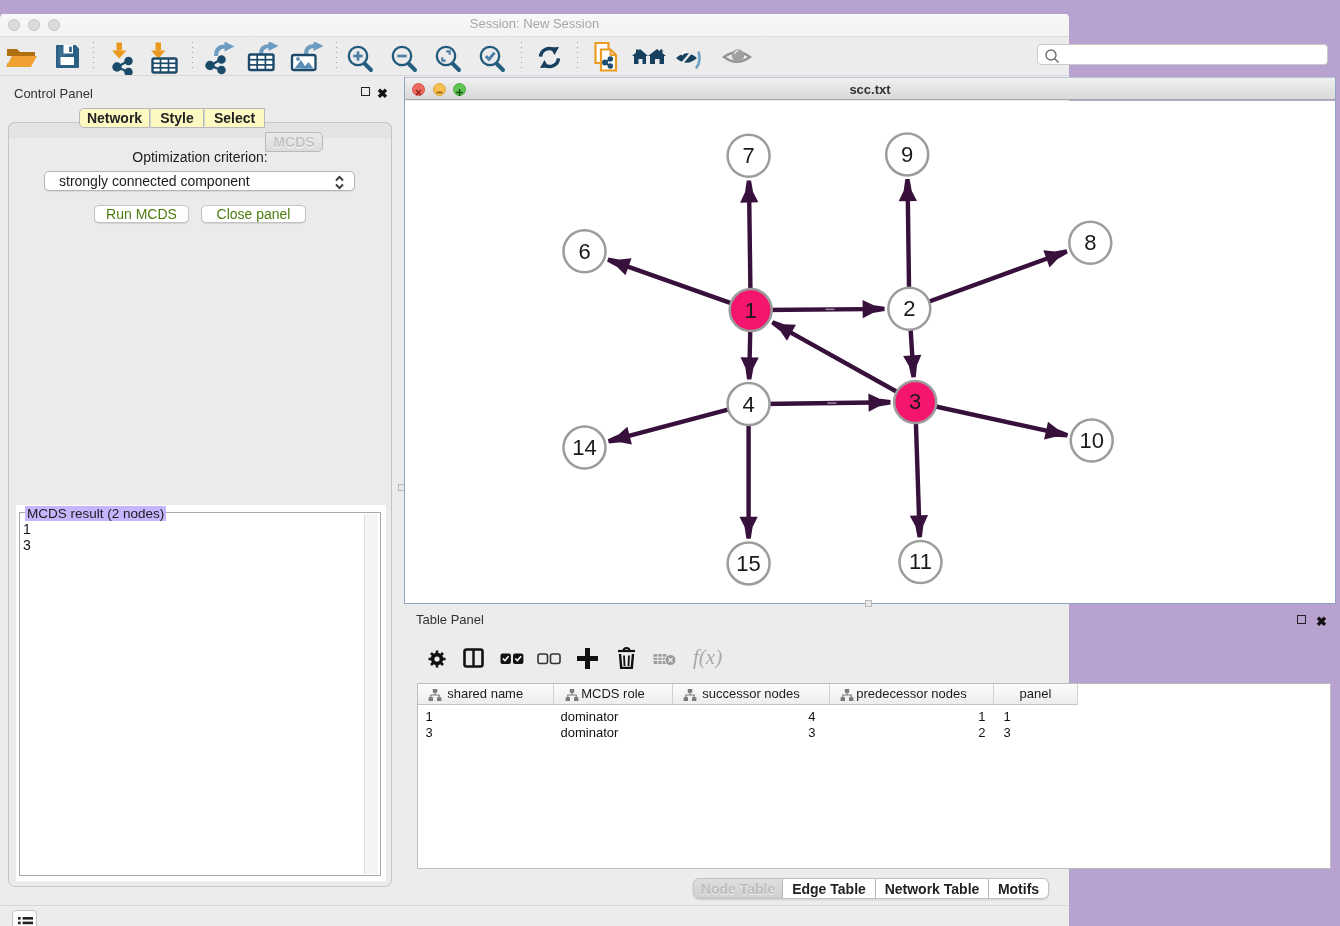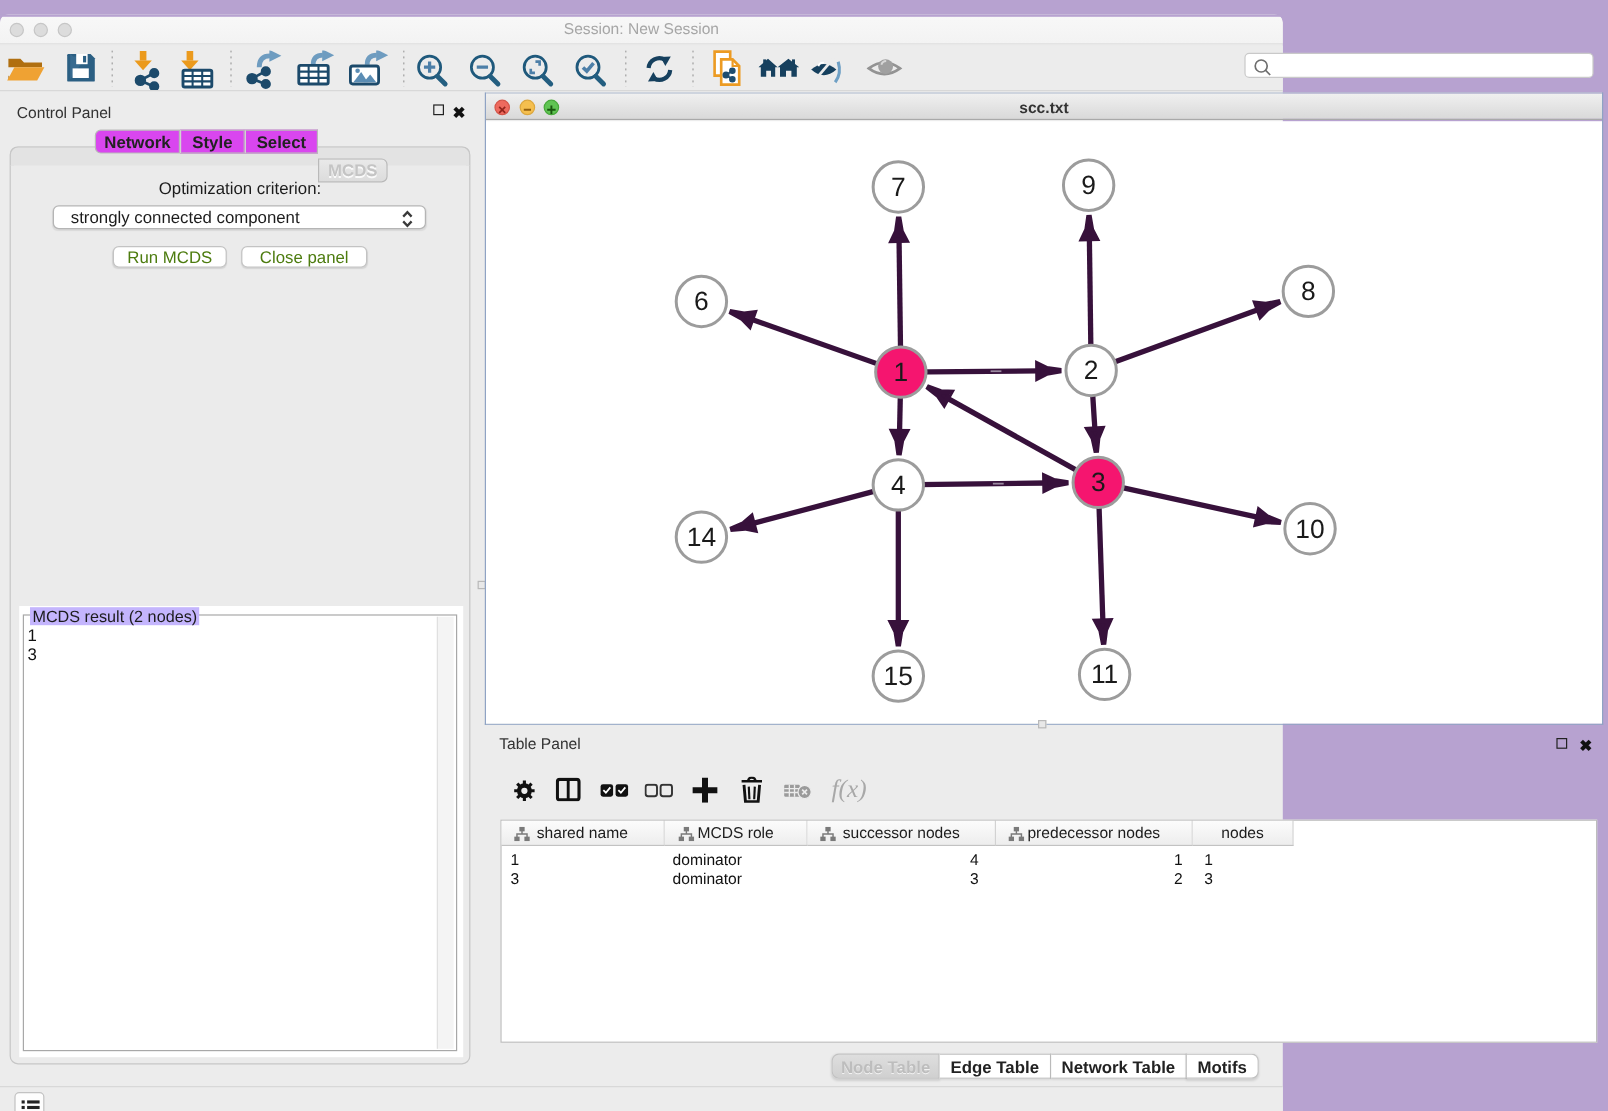--- a/index.html
+++ b/index.html
@@ -12,21 +12,21 @@
 #title-text { position:absolute; top:4px; width:100%; text-align:center; font-size:13px; color:#a6a6a6; }
 #toolbar { position:absolute; left:0; top:26px; width:100%; height:38px; background:#ececec; border-bottom:1px solid #d8d8d8; }
 .tsep { position:absolute; top:4px; height:30px; width:1px; background-image:linear-gradient(#9f9f9f 30%, rgba(255,255,255,0) 0%); background-size:1px 5px; }
 #searchbox { position:absolute; left:1037px; top:6px; width:291px; height:21px; background:#ffffff; border:1px solid #c9c9c9; border-radius:4px; }
 
 #cp-title { position:absolute; left:14px; top:74px; font-size:13px; color:#333; }
 .float-ic { position:absolute; width:9px; height:9px; border:1.4px solid #222; background:transparent; }
 .close-ic { position:absolute; font-size:13px; font-weight:bold; color:#111; line-height:10px; }
 #cp-box { position:absolute; left:8px; top:110px; width:384px; height:765px; border:1px solid #c6c6c6; border-radius:7px; background:#ebebeb; }
 #cp-box-top { position:absolute; left:8px; top:110px; width:384px; height:16px; border:1px solid #c6c6c6; border-bottom:none; border-radius:7px 7px 0 0; background:#e3e3e3; }
-.tab { position:absolute; top:96px; height:20px; background:#d946ef; border:1px solid #b9b9b9; border-left:1px solid #d2d2d2; font-size:14px; font-weight:bold; color:#222; text-align:center; line-height:19px; }
+.tab { position:absolute; top:96px; height:20px; background:#fef9c3; border:1px solid #b9b9b9; border-left:1px solid #d2d2d2; font-size:14px; font-weight:bold; color:#222; text-align:center; line-height:19px; }
 .tabsel { background:linear-gradient(#e9e9e9,#dcdcdc); color:#c4c4c4; text-shadow:0 1px 0 #fafafa;margin-top:24px; }
 #opt-label { position:absolute; left:0px; top:137px; width:400px; text-align:center; font-size:14px; color:#1c1c1c; }
 #dropdown { position:absolute; left:44px; top:159px; width:311px; height:20px; background:#ffffff; border:1px solid #b5b5b5; border-radius:5px; box-shadow:0 1px 1px rgba(0,0,0,0.08); font-size:14px; color:#1c1c1c; line-height:19px; padding-left:14px; }
 .btn { position:absolute; top:193px; height:18px; background:#ffffff; border:1px solid #c3c3c3; border-radius:5px; box-shadow:0 1px 1px rgba(0,0,0,0.10); font-size:14px; color:#4d7c0f; text-align:center; line-height:17px; }
 #mcds-white { position:absolute; left:16px; top:493px; width:370px; height:376px; background:#ffffff; }
 #mcds-fs { position:absolute; left:19px; top:500px; width:362px; height:364px; border:1px solid #a8a8a8; }
 #mcds-legend { position:absolute; left:25px; top:494px; background:#c4b5fd; padding:0 2px; font-size:13.5px; color:#1c1c1c; }
 #mcds-text { position:absolute; left:23px; top:510px; font-size:14px; color:#111; line-height:15.5px; }
 #mcds-scroll { position:absolute; left:364px; top:502px; width:14px; height:360px; background:#f4f4f4; border-left:1px solid #e0e0e0; }
 
@@ -354,21 +354,21 @@
       <circle cx="17.5" cy="7" r="5.5" fill="#9b9b9b" stroke="#ececec" stroke-width="1"></circle>
       <path d="M15.5,5 L19.5,9 M19.5,5 L15.5,9" stroke="#ececec" stroke-width="1.4"></path>
     </svg>
     <div class="abs" style="left:288px;top:7px;font-family:'Liberation Serif',serif;font-style:italic;font-size:21px;color:#a8a8a8;">f(x)</div>
   </div>
   <div id="tbl-area">
     <div class="th" style="left:0;width:136.5px;">shared name</div>
     <div class="th" style="left:136.5px;width:119px;">MCDS role</div>
     <div class="th" style="left:255.5px;width:157px;">successor nodes</div>
     <div class="th" style="left:412.5px;width:164px;">predecessor nodes</div>
-    <div class="th" style="left:576.5px;width:84px;">nodes</div>
+    <div class="th" style="left:576.5px;width:84px;">panel</div>
     <svg class="abs hier" style="left:10px;top:5px" width="14" height="12">
         <g fill="none" stroke="#7a7a7a" stroke-width="1.2">
           <path d="M7,3.5 V6 M2.8,8.5 V6 H11.2 V8.5"></path>
         </g>
         <g fill="#7a7a7a">
           <rect x="4.8" y="0" width="4.4" height="3.8"></rect>
           <rect x="0.6" y="8.2" width="4.4" height="3.8"></rect>
           <rect x="9" y="8.2" width="4.4" height="3.8"></rect>
         </g>
       </svg>

